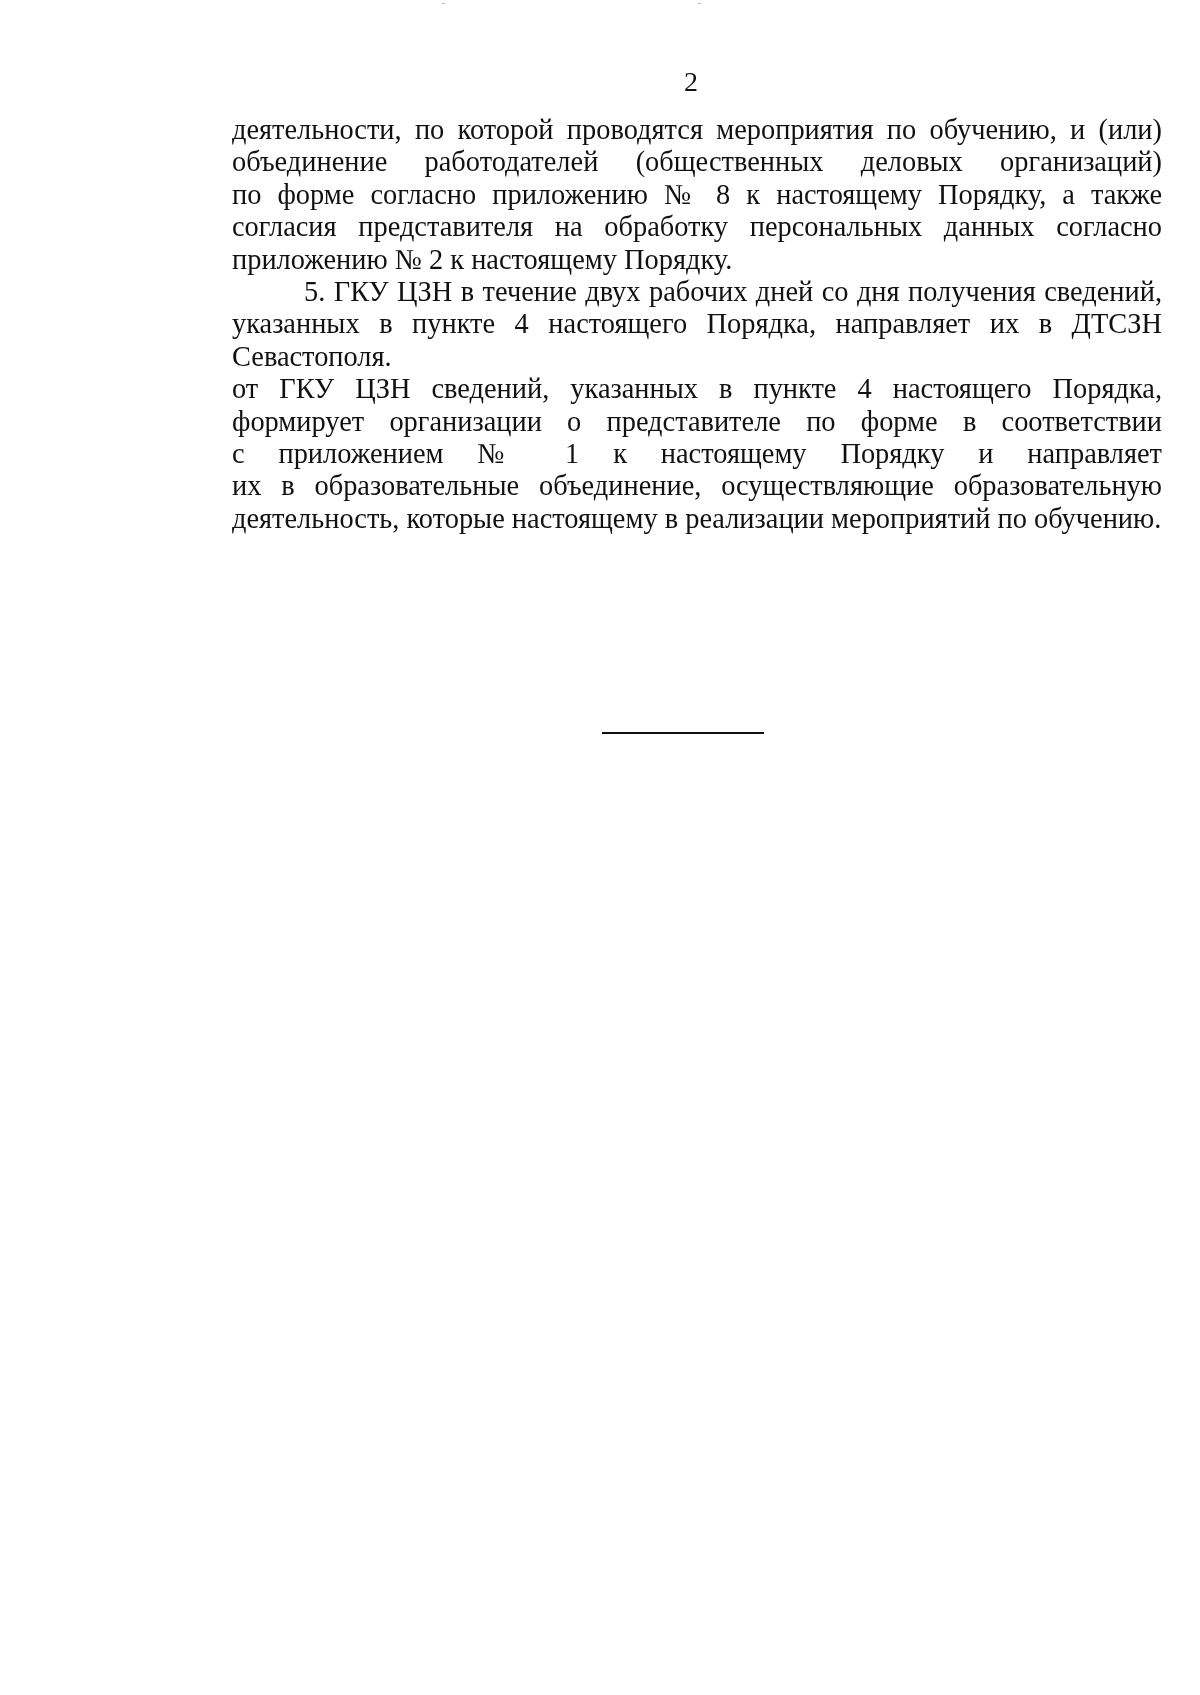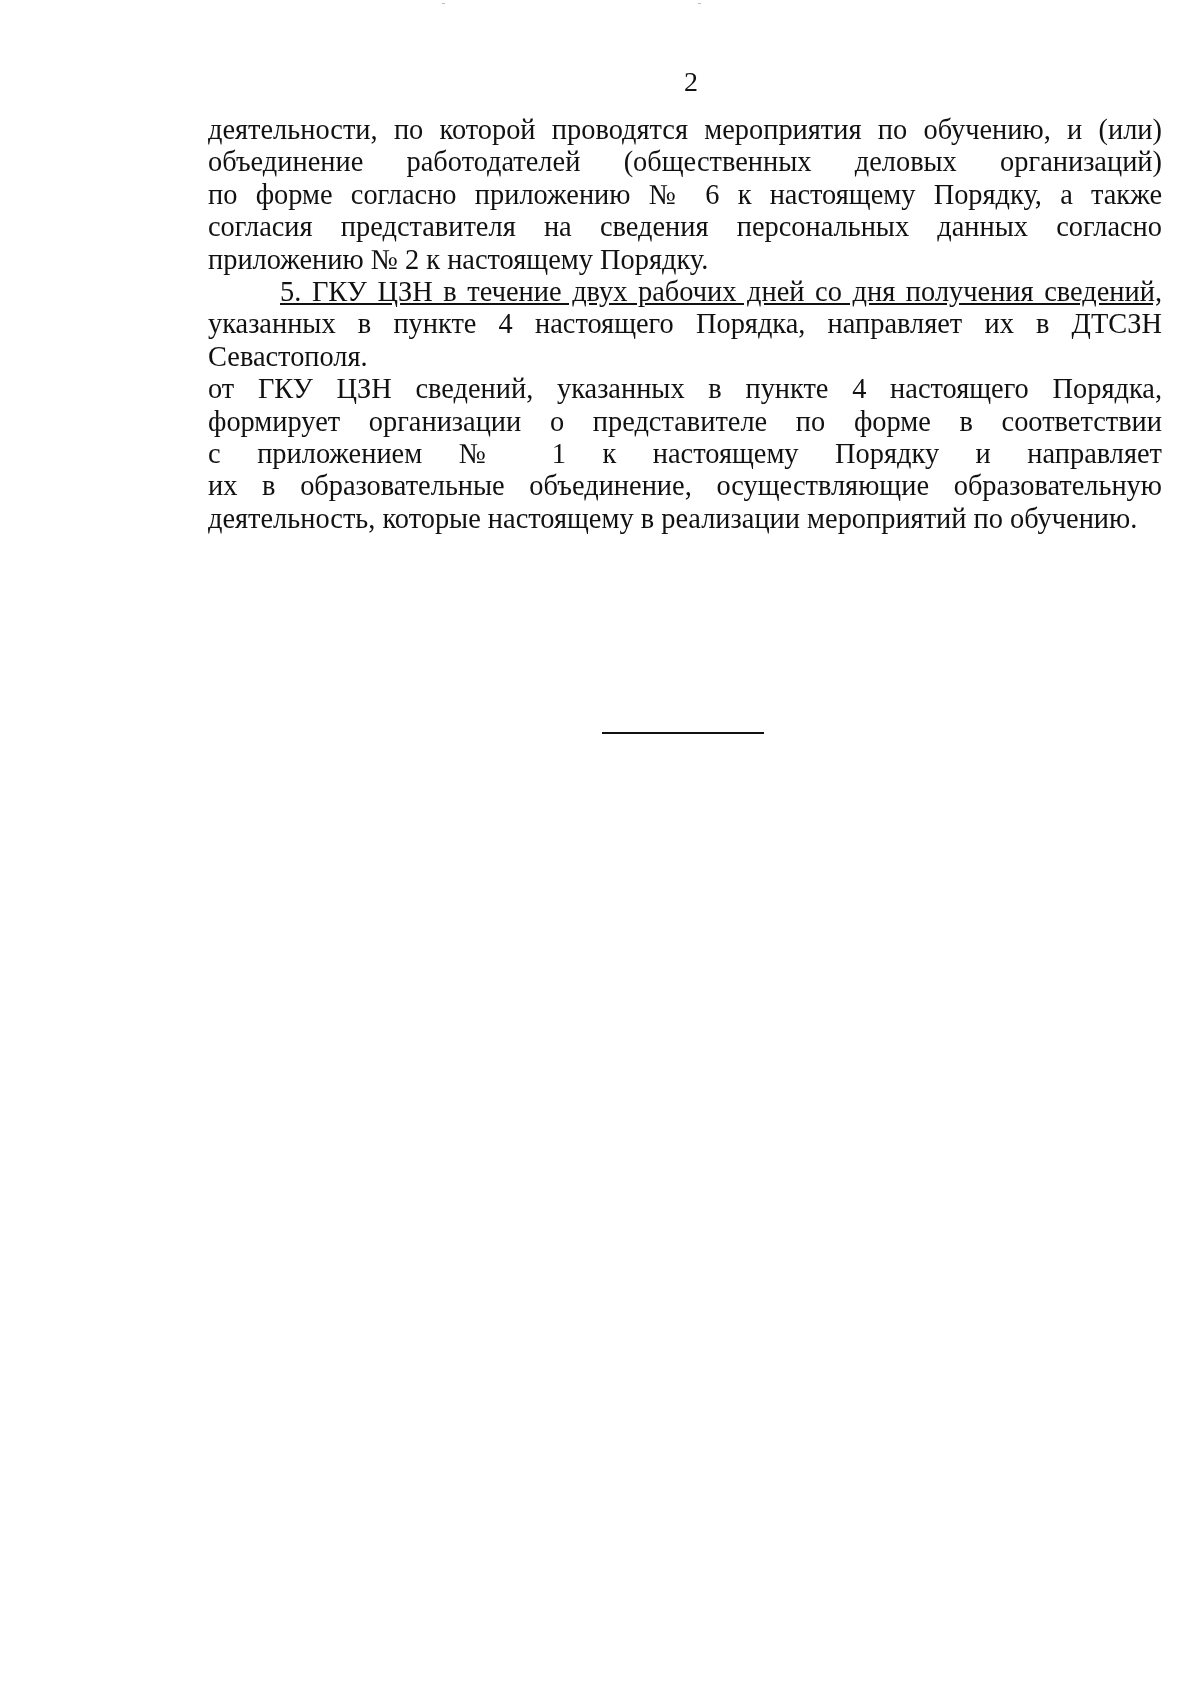--- a/index.html
+++ b/index.html
@@ -52,27 +52,27 @@
     margin: 0;
     text-align: justify;
   }
   .line {
     display: block;
     text-align: justify;
     text-align-last: justify;
     white-space: nowrap;
     height: 32.4px;
     overflow: visible;
+    margin-left: 24px;
   }
   .line.last {
     text-align-last: left;
   }
   .line.indent {
     padding-left: 72px;
-    text-decoration: underline;
   }
   .separator {
     position: absolute;
     left: 602px;
     top: 732px;
     width: 162px;
     height: 2px;
     background: #111111;
   }
 </style>
@@ -84,22 +84,22 @@
   <div class="scan-mark" style="left:442px;"></div>
   <div class="scan-mark" style="left:698px;"></div>
 
   <div class="page-number">2</div>
 
   <div class="body-text">
 
     <div class="para">
       <span class="line">деятельности, по которой проводятся мероприятия по обучению, и (или)</span>
       <span class="line">объединение работодателей (общественных деловых организаций)</span>
-      <span class="line">по форме согласно приложению № 6 к настоящему Порядку, а также</span>
-      <span class="line">согласия представителя на сведения персональных данных согласно</span>
+      <span class="line">по форме согласно приложению № 8 к настоящему Порядку, а также</span>
+      <span class="line">согласия представителя на обработку персональных данных согласно</span>
       <span class="line last">приложению № 2 к настоящему Порядку.</span>
     </div>
 
     <div class="para">
       <span class="line indent">5. ГКУ ЦЗН в течение двух рабочих дней со дня получения сведений,</span>
       <span class="line">указанных в пункте 4 настоящего Порядка, направляет их в ДТСЗН</span>
       <span class="line last">Севастополя.</span>
     </div>
 
     <div class="para">

